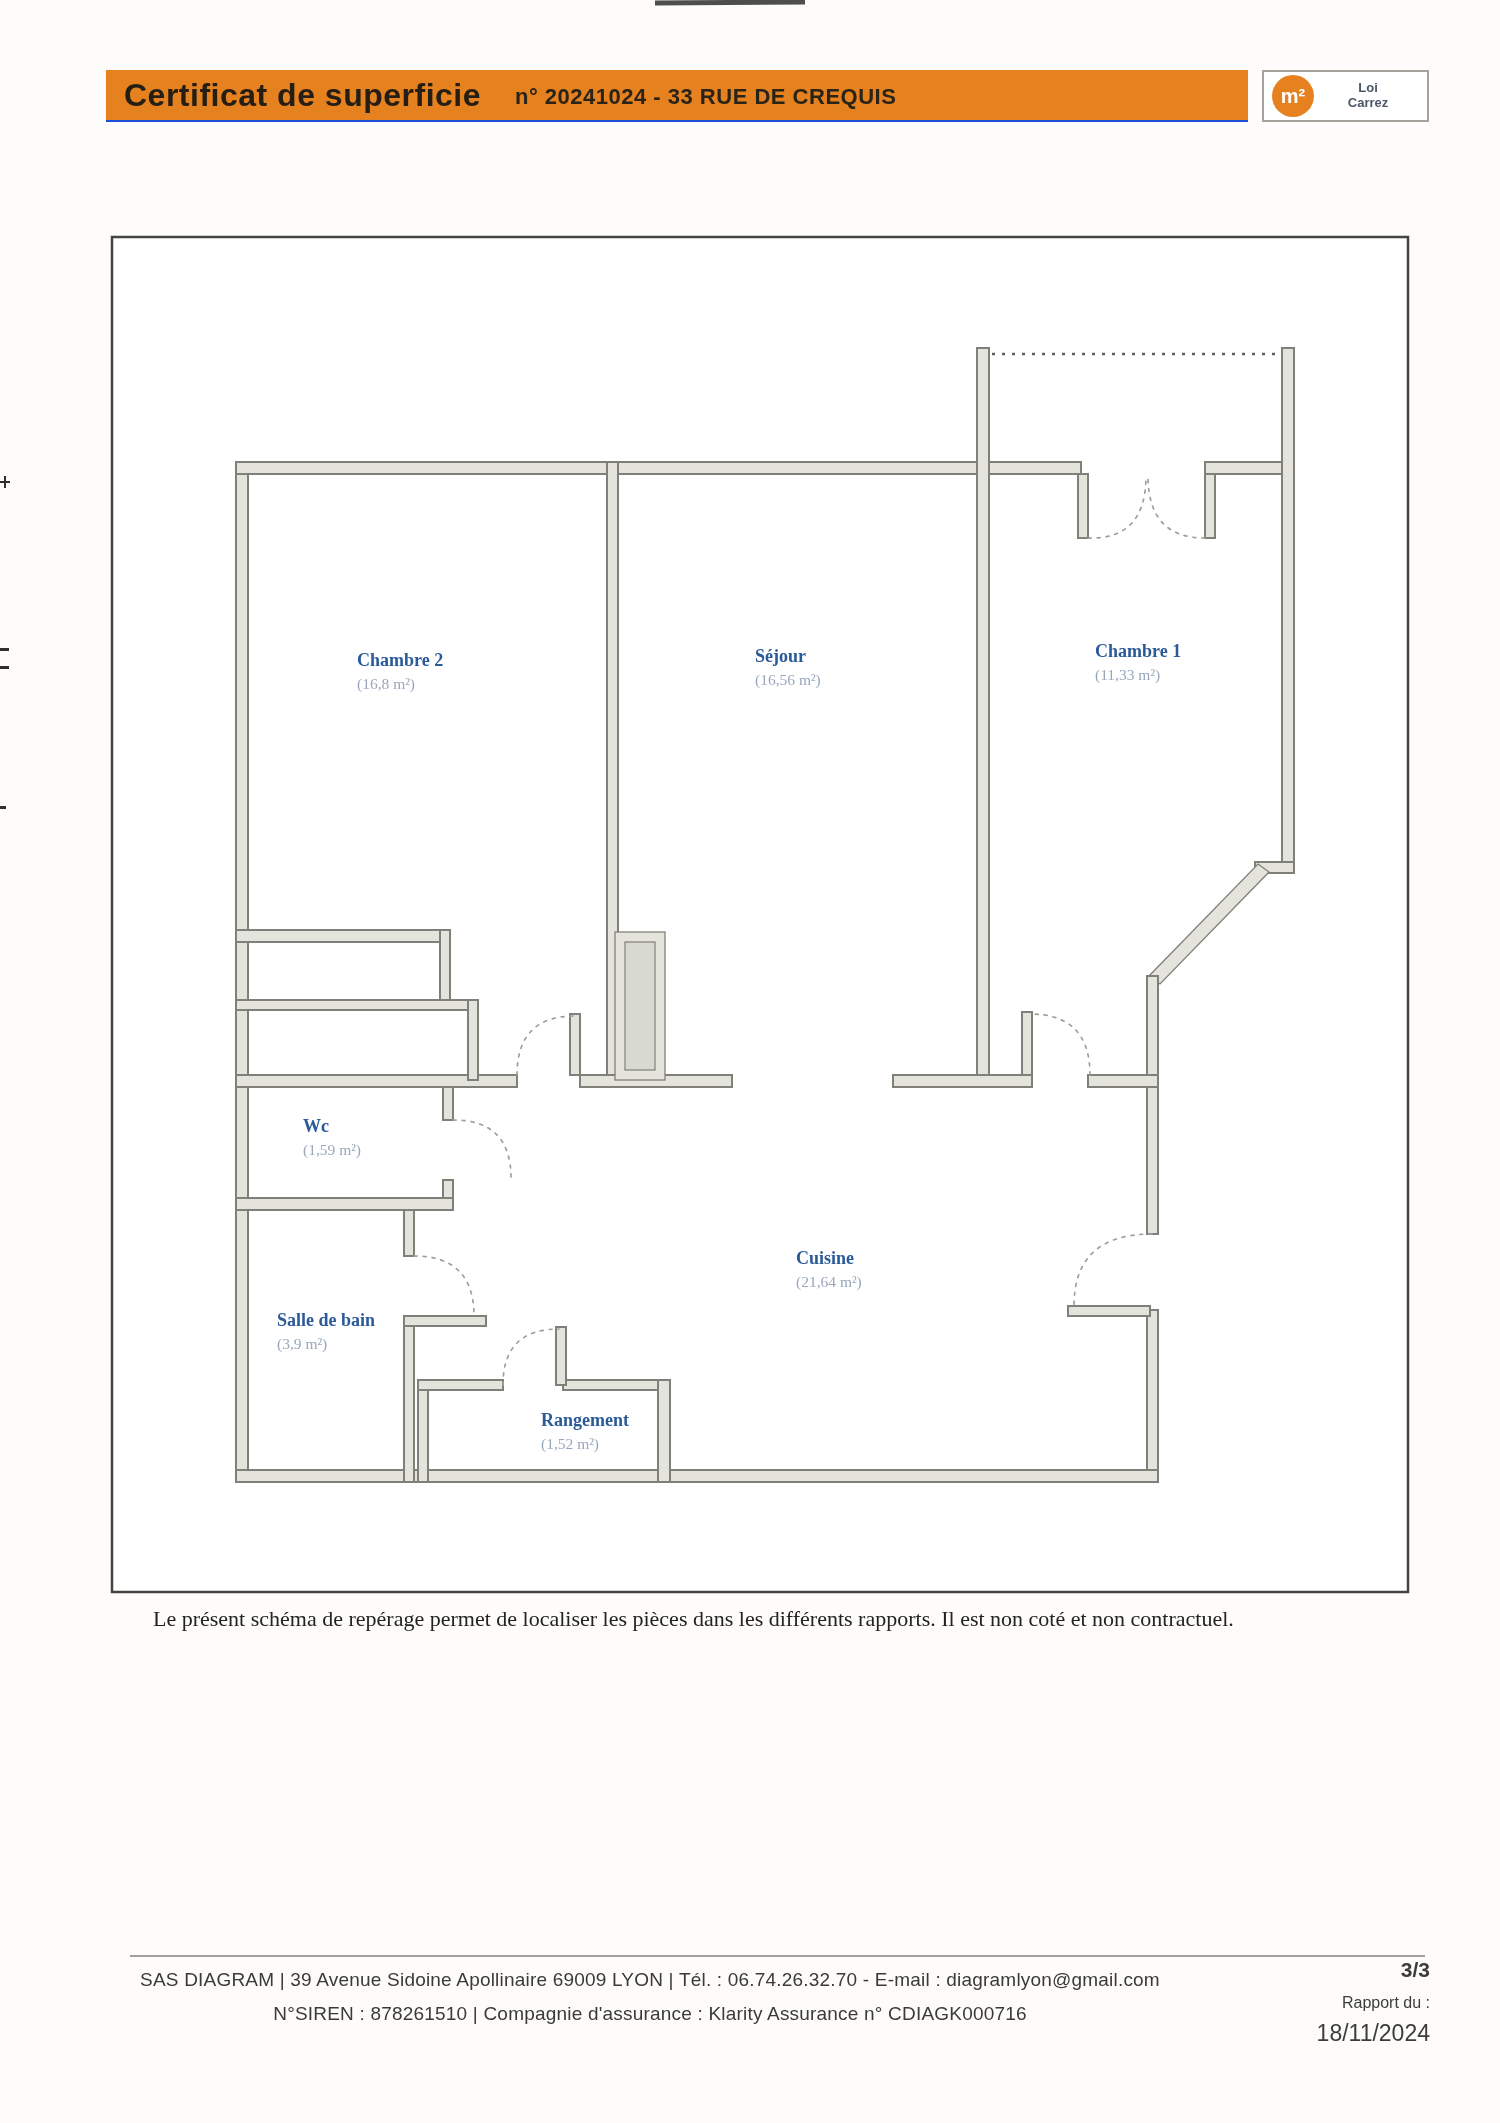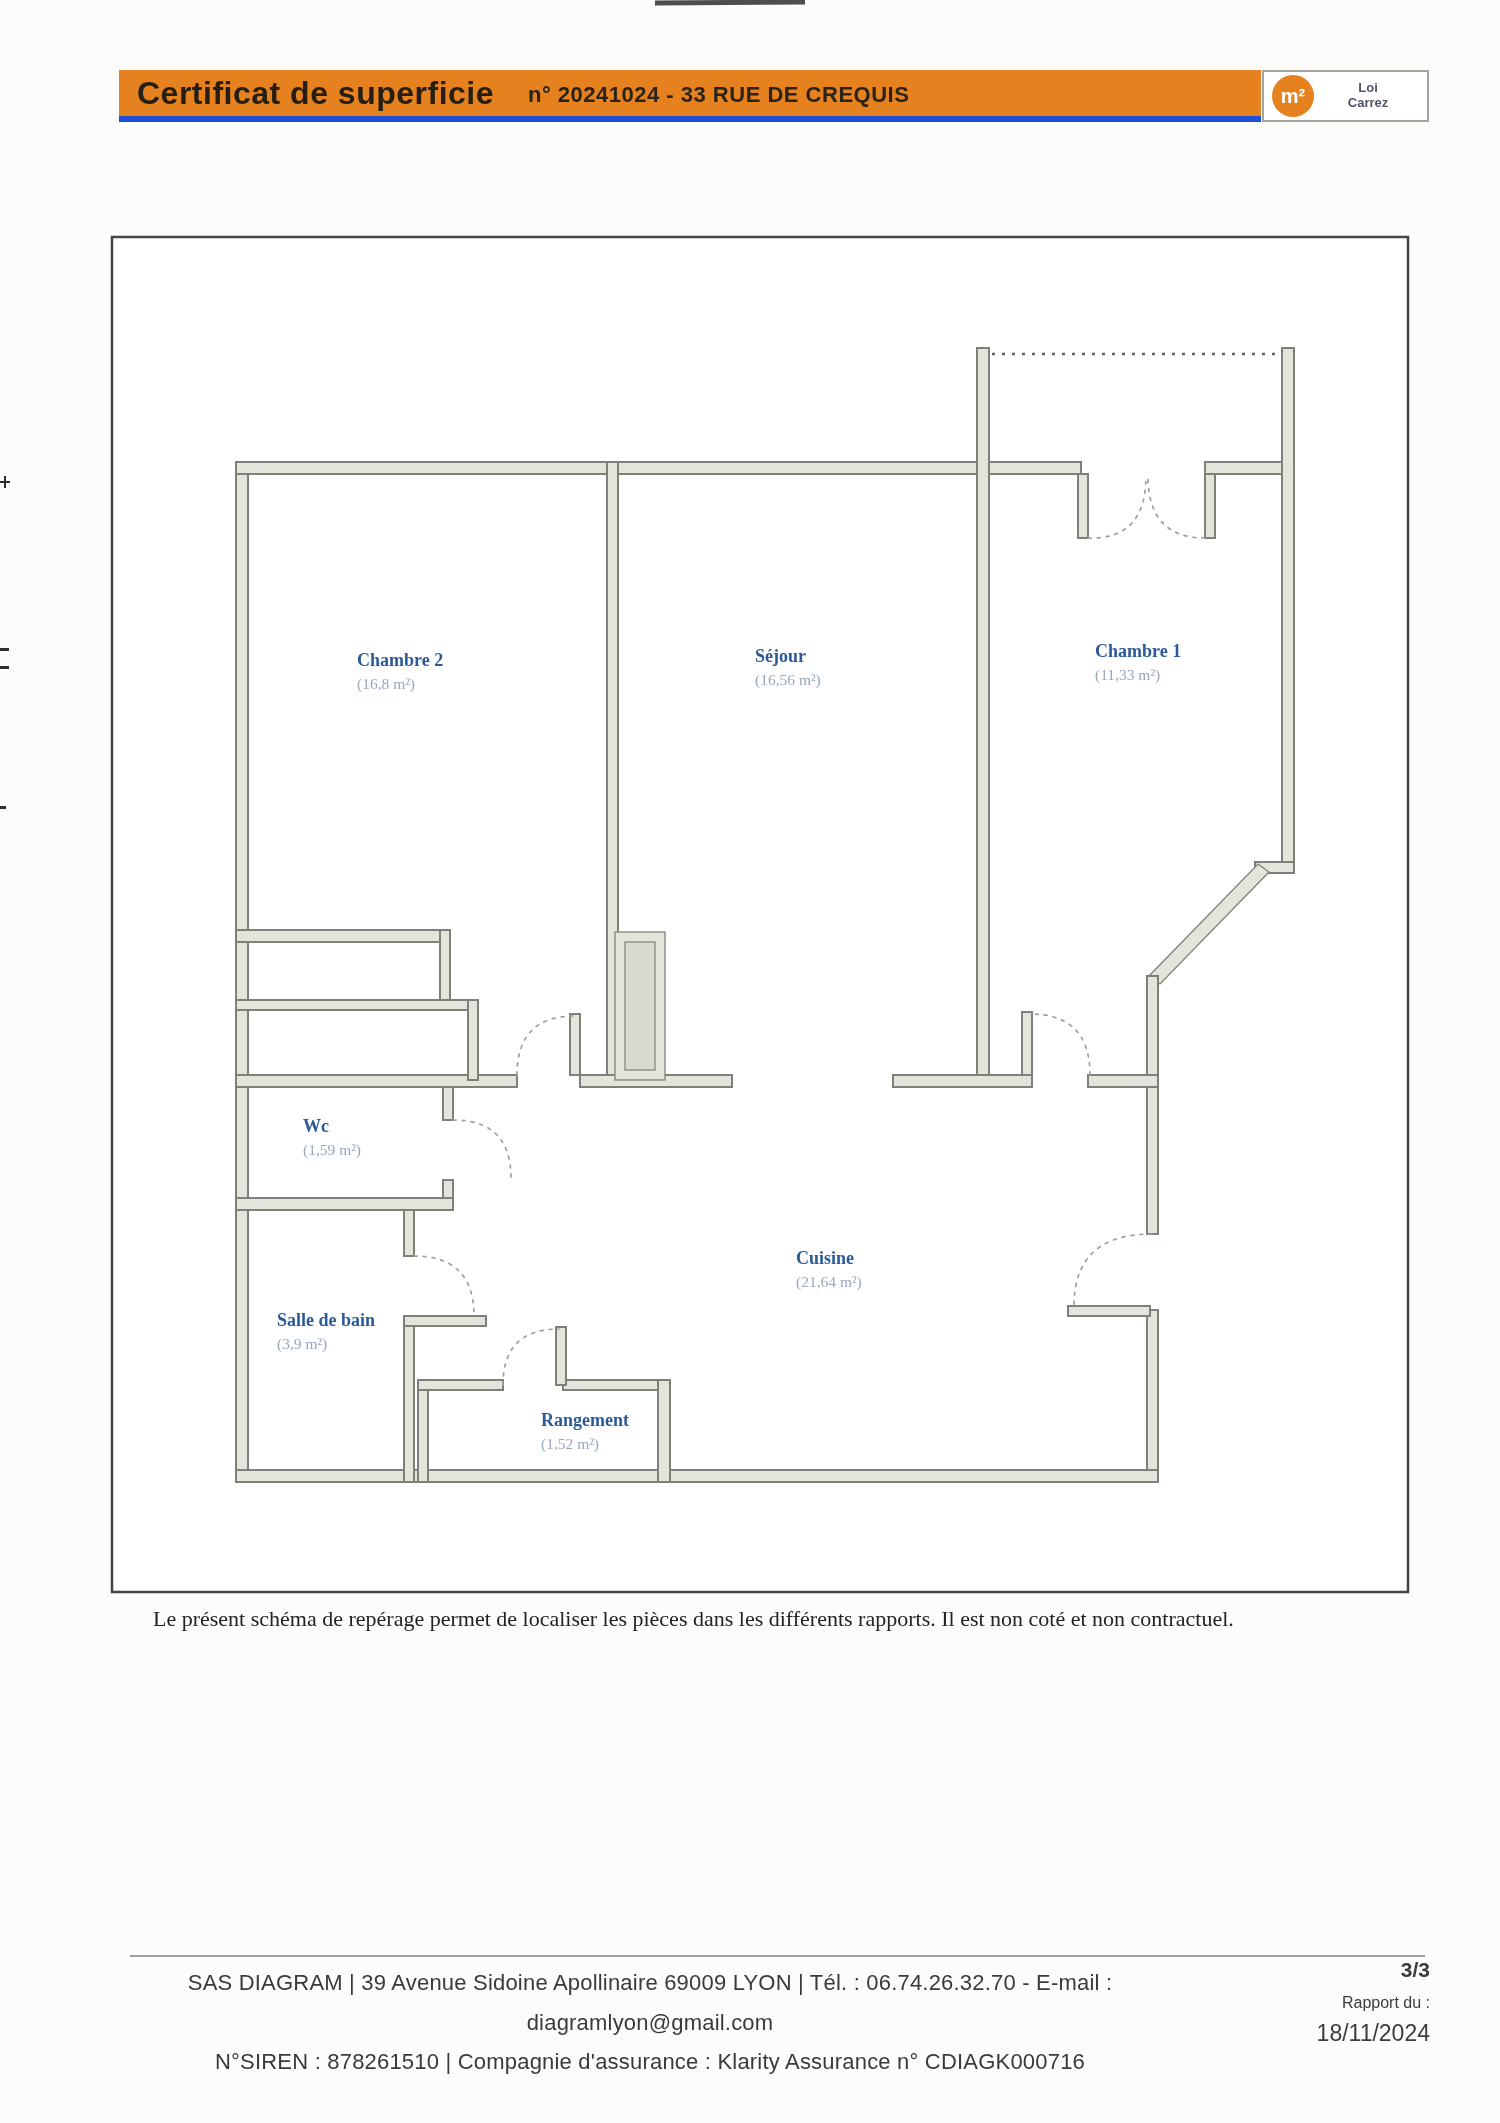--- a/index.html
+++ b/index.html
@@ -4,22 +4,22 @@
 <style>
   html,body{margin:0;padding:0;}
   body{
     width:1500px;height:2123px;position:relative;overflow:hidden;
     background:#fdfcfa;
     font-family:"Liberation Sans",sans-serif;
   }
   .abs{position:absolute;}
   
   .header-bar{
-    left:119px;top:70px;width:1142px;height:52px;
-    background:#e5811f;border-bottom:6px solid #1d4ed8;
+    left:106px;top:70px;width:1142px;height:52px;
+    background:#e5811f;border-bottom:2px solid #1d4ed8;
     display:flex;align-items:center;box-sizing:border-box;
   }
   .header-title{
     margin-left:18px;font-size:32px;font-weight:bold;color:#241e14;
     letter-spacing:.5px;white-space:nowrap;
   }
   .header-subtitle{
     margin-left:34px;font-size:22px;font-weight:bold;color:#2a2317;
     letter-spacing:.5px;white-space:nowrap;padding-top:3px;
   }
@@ -42,21 +42,21 @@
   .room-area{font-size:15.5px;color:#98a7bc;margin-top:4px;}
   
   .plan-caption{
     left:153px;top:1606px;width:1220px;
     font-family:"Liberation Serif",serif;font-size:22px;color:#23231f;
   }
   
   .footer-rule{left:130px;top:1955px;width:1295px;height:2px;background:#55524e;opacity:.55;}
   .footer-block{
     left:80px;top:1963px;width:1140px;text-align:center;
-    font-size:22px;color:#3a3a36;line-height:1.8;letter-spacing:.2px;
+    font-size:19px;color:#3a3a36;line-height:1.8;letter-spacing:.2px;
   }
   .page-info{left:1300px;top:1958px;width:130px;text-align:right;color:#3c3c38;}
   .page-number{font-size:21px;font-weight:bold;}
   .report-label{font-size:16px;margin-top:12px;}
   .report-date{font-size:23px;margin-top:8px;}
   
   .artifact{background:#2f2f2b;position:absolute;}
 </style>
 </head>
 <body>

